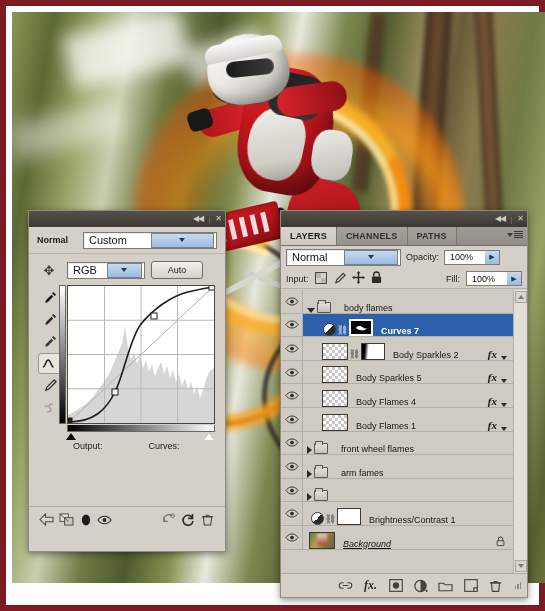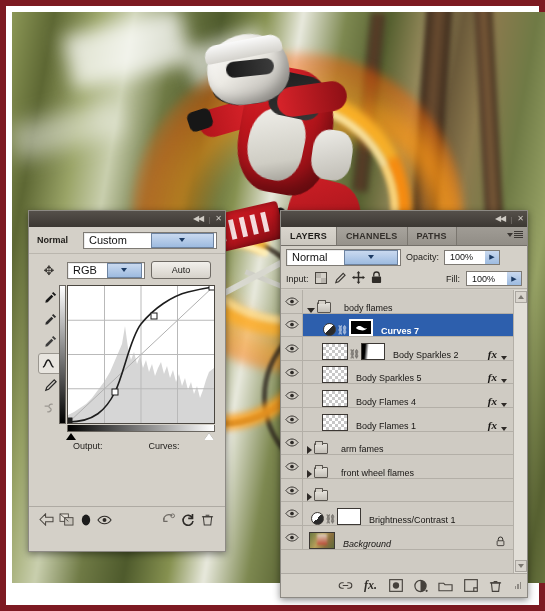--- a/index.html
+++ b/index.html
@@ -279,21 +279,21 @@
   .thumb.photo { background:linear-gradient(120deg,#6b7a42,#b8a05a 40%,#8a6f3e 70%,#5d6b3a);
     position:relative; overflow:hidden; }
   .thumb.photo:after { content:''; position:absolute; left:30%; top:10%; width:40%; height:70%;
     background:linear-gradient(180deg,#e8e4da,#c0392b); opacity:.8; filter:blur(1px); }
   .mask { width:24px; height:17px; border:1px solid #3c3834; margin-left:3px; flex:none; }
   .mask.sel-mask { border:2px solid #fff; }
   .link-ic { width:7px; height:12px; margin-left:3px; display:flex; align-items:center;
     justify-content:center; font-size:9px; color:#2a2724; }
   .lrow.selected .link-ic { color:#fff; }
   .lname { margin-left:8px; flex:1; white-space:nowrap; overflow:hidden; }
-  .lname.italic { font-style:italic; }
+  .lname.italic { font-style:italic;text-decoration:underline; }
   .fx { font-style:italic; font-family:"Liberation Serif", serif; font-size:11px;
     font-weight:bold; margin-right:4px; }
   .fxtri { width:0;height:0;border-left:3.5px solid transparent;border-right:3.5px solid transparent;
     border-top:4px solid #2e2a27; margin-right:6px; }
   .lockic { margin-right:8px; font-size:9px; }
   #scrollbar { width:14px; background:#e2dfd8; border-left:1px solid #b3afa7;
     display:flex; flex-direction:column; justify-content:space-between; align-items:center; padding:1px 0; }
   .sb-arrow { width:12px; height:12px; background:#d9d5ce; border:1px solid #aaa6a0;
     display:flex; align-items:center; justify-content:center; }
   .sb-arrow i { width:0;height:0;border-left:3px solid transparent;border-right:3px solid transparent; }
@@ -379,21 +379,21 @@
       </div>
 
       <div id="adj-row2">
         <span style="width:24px;text-align:center;font-size:13px;color:#3a3733">✥</span>
         <div class="select" style="width:78px">
           <span>RGB</span>
           <span class="sel-arrow">
               <i></i>
             </span>
         </div>
-        <div class="btn" style="width:60px;height:18px">Auto</div>
+        <div class="btn" style="width:52px;height:18px">Auto</div>
       </div>
 
       <div id="curve-area">
         <div id="tool-col">
           <div class="tool">
             <svg width="15" height="15" viewBox="0 0 16 16">
                 <path d="M11 2l3 3-1.5 1.5-3-3zM9 5l2 2-6 6-2.5.5.5-2.5z" fill="#1a1a1a"></path>
               </svg>
           </div>
           <div class="tool">
@@ -672,33 +672,33 @@
 
           <div class="lrow">
             <div class="eye-cell">
               <svg width="14" height="11" viewBox="0 0 16 12">
                   <path d="M1 6s2.6-4 7-4 7 4 7 4-2.6 4-7 4-7-4-7-4z" fill="none" stroke="#2d2a27" stroke-width="1.1"></path>
                   <circle cx="8" cy="6" r="2.1" fill="#2d2a27"></circle>
                 </svg>
             </div>
             <span class="tri"></span>
             <span class="folder"></span>
-            <span class="lname">arm fames</span>
+            <span class="lname">front wheel flames</span>
           </div>
 
           <div class="lrow">
             <div class="eye-cell">
               <svg width="14" height="11" viewBox="0 0 16 12">
                   <path d="M1 6s2.6-4 7-4 7 4 7 4-2.6 4-7 4-7-4-7-4z" fill="none" stroke="#2d2a27" stroke-width="1.1"></path>
                   <circle cx="8" cy="6" r="2.1" fill="#2d2a27"></circle>
                 </svg>
             </div>
             <span class="tri"></span>
             <span class="folder"></span>
-            <span class="lname">front wheel flames</span>
+            <span class="lname">arm fames</span>
           </div>
 
           <div class="lrow">
             <div class="eye-cell">
               <svg width="14" height="11" viewBox="0 0 16 12">
                   <path d="M1 6s2.6-4 7-4 7 4 7 4-2.6 4-7 4-7-4-7-4z" fill="none" stroke="#2d2a27" stroke-width="1.1"></path>
                   <circle cx="8" cy="6" r="2.1" fill="#2d2a27"></circle>
                 </svg>
             </div>
             <span class="tri"></span>

